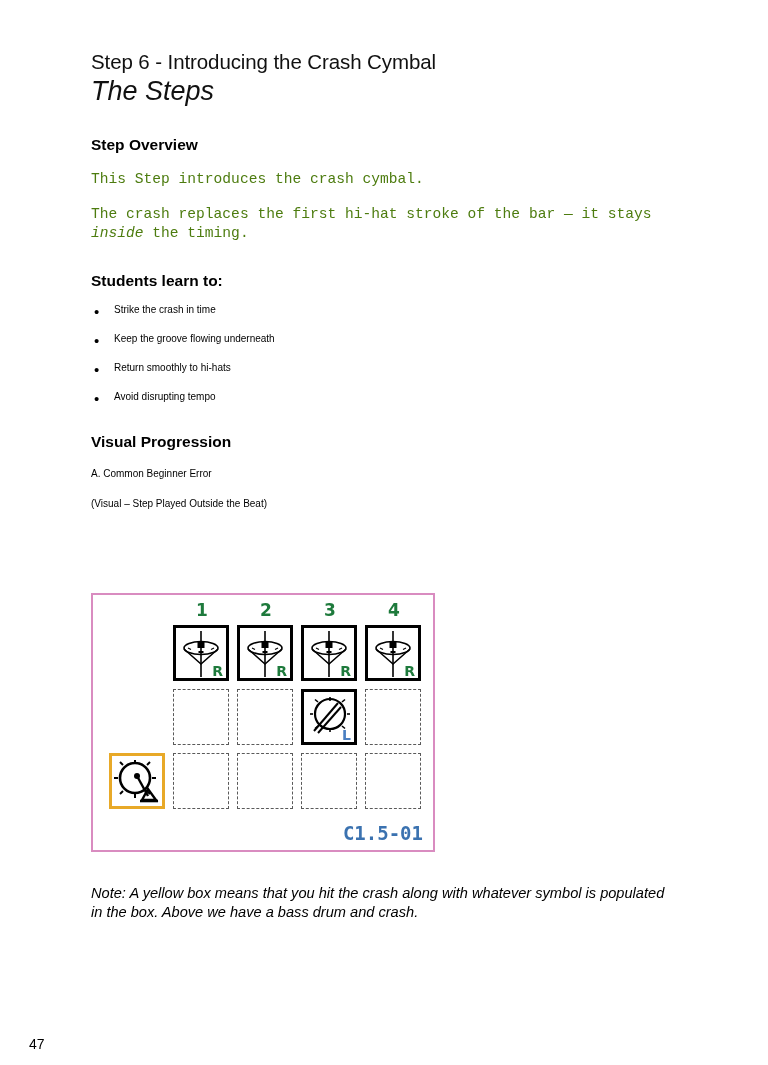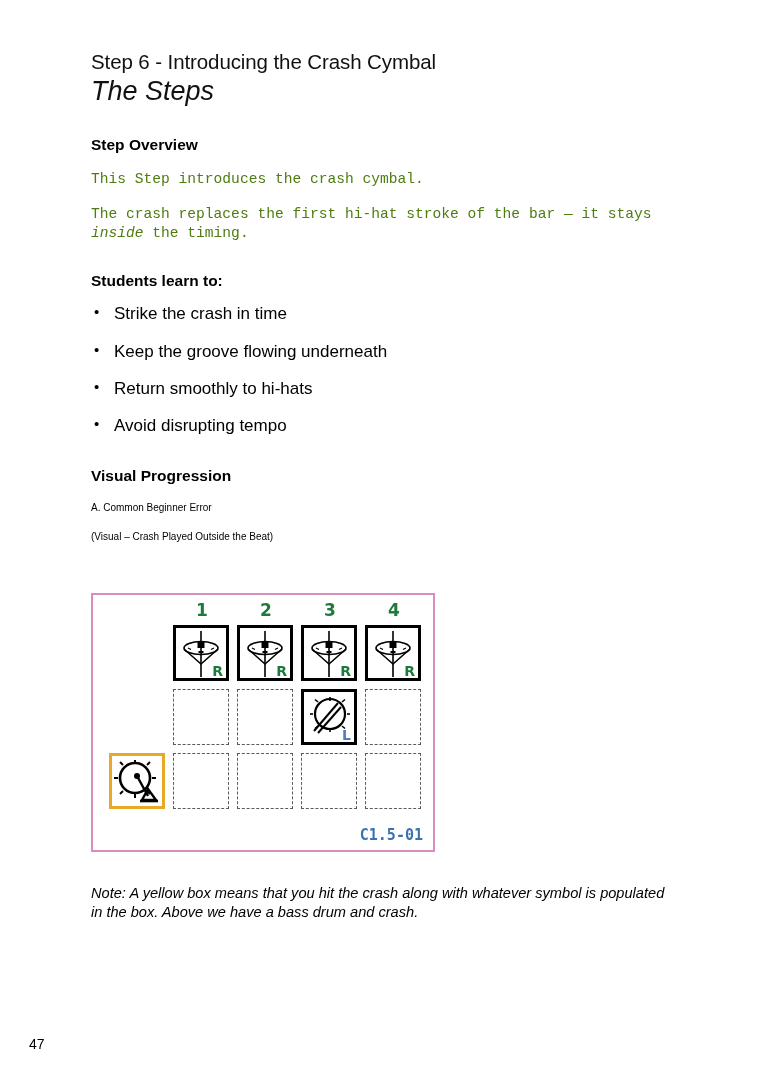--- a/index.html
+++ b/index.html
@@ -31,21 +31,21 @@
   .h2.tight { margin-top:30px; }
 
   p.body {
     font-size:14.6px; line-height:1.27; margin:17px 0 0 0;
     color:#4d7c0f; max-width:592px;font-family:Liberation Mono, monospace;
   }
   p.body.first { margin-top:16px; }
 
   ul.bullets { list-style:none; margin:14px 0 0 0; padding:0; }
   ul.bullets li {
-    font-size:17px; line-height:1.2; margin:0 0 17px 0;
+    font-size:10px; line-height:1.2; margin:0 0 17px 0;
     padding-left:23px; position:relative; color:#000;
   }
   ul.bullets li:before {
     content:"\2022"; position:absolute; left:3px; top:-1px;
     font-size:15px; line-height:1.2;
   }
 
   p.sub { font-size:10px; line-height:1.27; margin:17px 0 0 0; }
 
   
@@ -76,21 +76,21 @@
   .hand {
     position:absolute; right:3px; bottom:0px;
     font-size:14px; font-weight:bold; line-height:1;
     font-family:"DejaVu Sans", sans-serif;
   }
   .hand.r { color:#1e7a3c; }
   .hand.l { color:#4a7fc1; }
 
   .code {
     position:absolute; right:10px; bottom:6px;
-    font-size:15px; font-weight:bold; color:#3b72b0;
+    font-size:19px; font-weight:bold; color:#3b72b0;
     font-family:"DejaVu Sans Mono", monospace; letter-spacing:0px;text-align:center;
   }
 
   .note {
     position:absolute; left:91px; top:884px; width:580px;
     font-size:14.6px; font-style:italic; line-height:1.3; color:#000;
   }
 
   .pagenum {
     position:absolute; left:29px; top:1036px;
@@ -117,21 +117,21 @@
 
     <ul class="bullets">
       <li>Strike the crash in time</li>
       <li>Keep the groove flowing underneath</li>
       <li>Return smoothly to hi-hats</li>
       <li>Avoid disrupting tempo</li>
     </ul>
 
     <div class="h2 tight">Visual Progression</div>
     <p class="sub">A. Common Beginner Error</p>
-    <p class="sub">(Visual – Crash Played Outside the Beat)</p>
+    <p class="sub">(Visual – Step Played Outside the Beat)</p>
 
   </div>
 
   <div class="diagram">
     <div class="grid-wrap">
 
       <div class="beatnums">
         <div class="beatnum" style="left:62px;">1</div>
         <div class="beatnum" style="left:126px;">2</div>
         <div class="beatnum" style="left:190px;">3</div>

